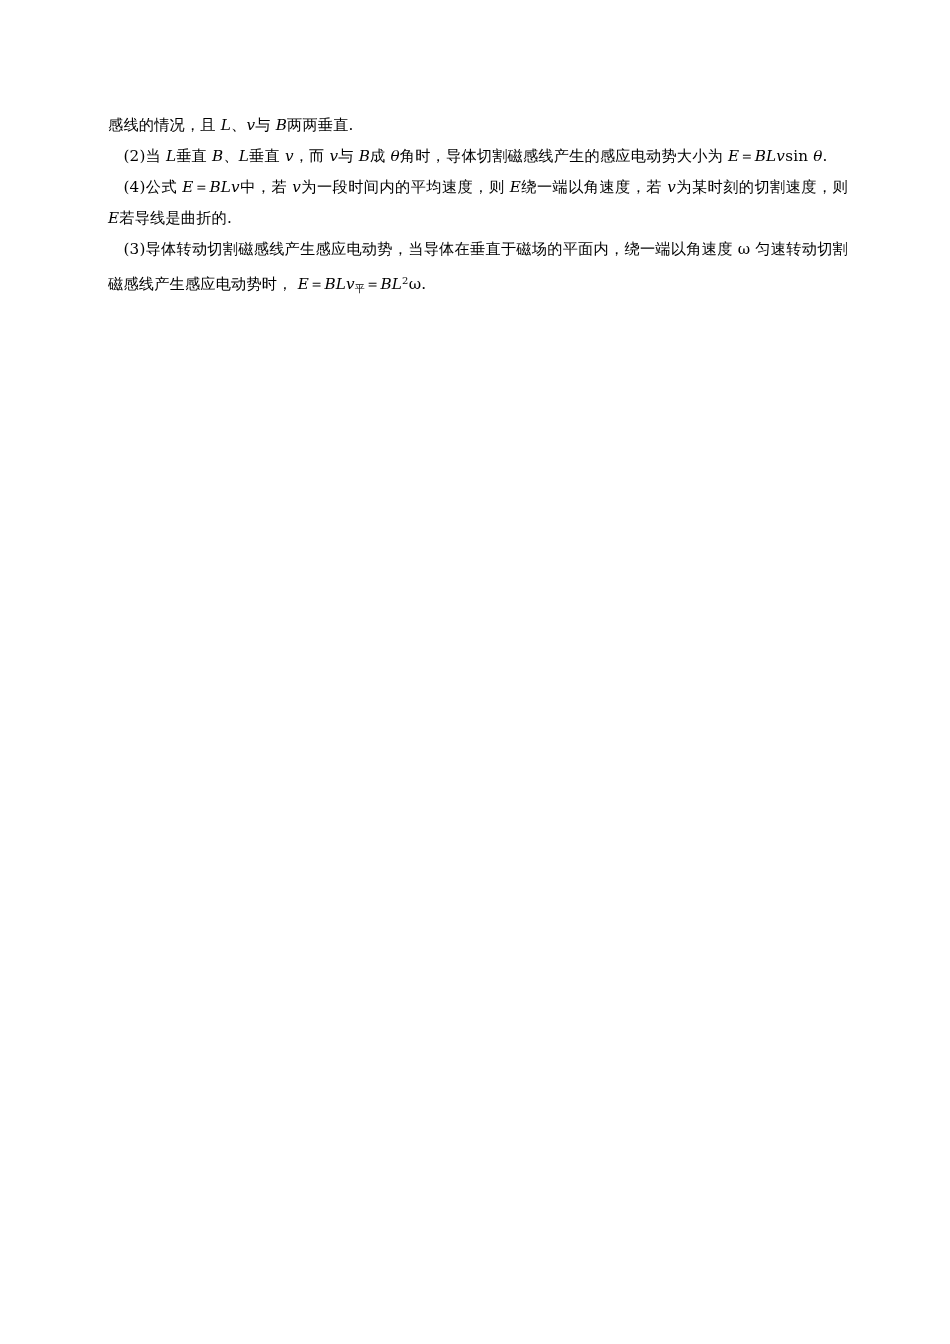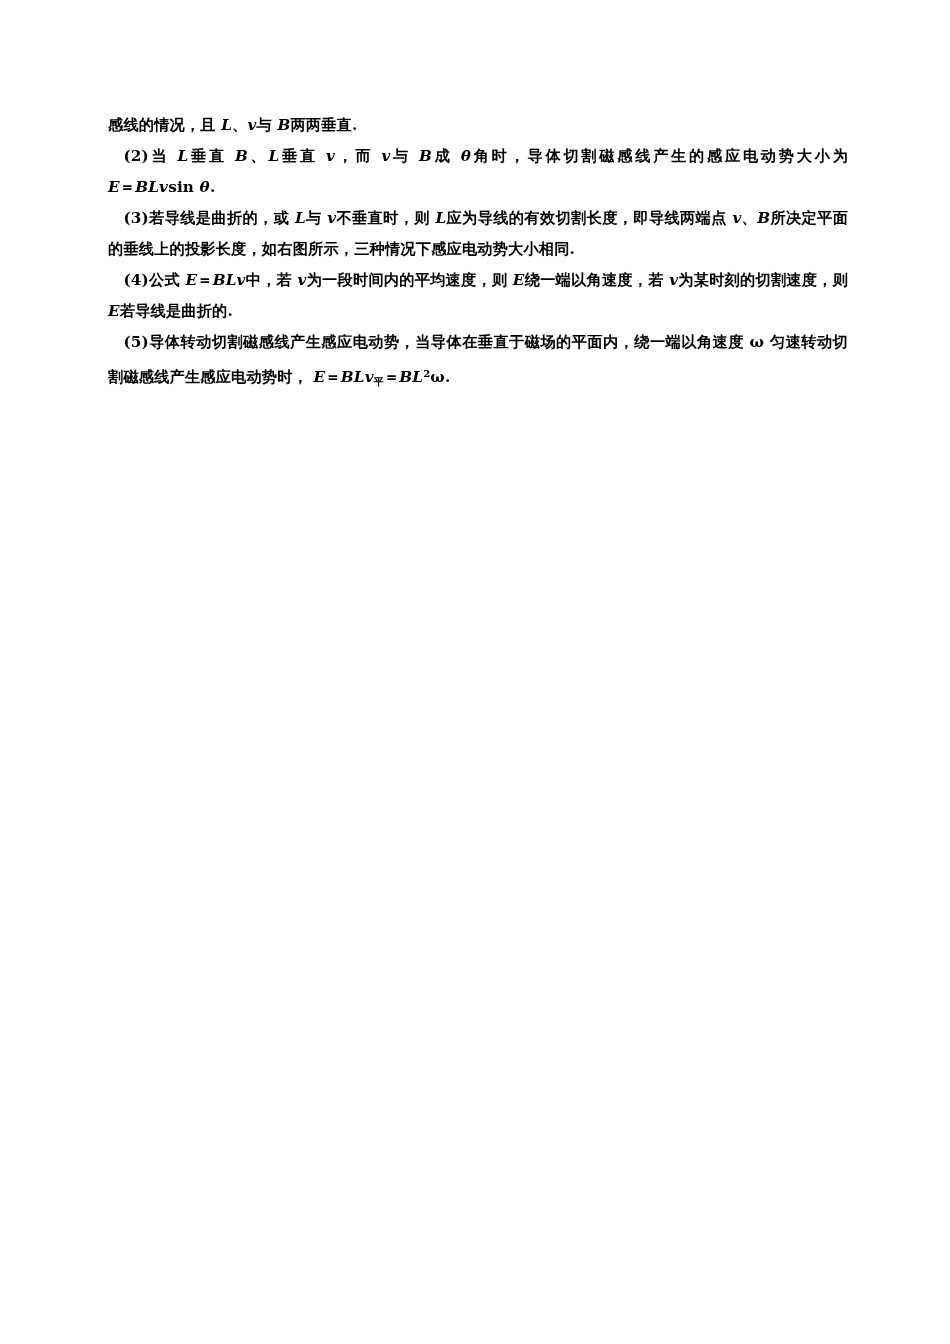--- a/index.html
+++ b/index.html
@@ -28,21 +28,20 @@
     top: 110px;
     width: 740px;
   }
   .para {
     font-size: 15.2px;
     line-height: 31px;
     text-align: justify;
     text-justify: inter-ideograph;
     margin: 0 0 0 0;
     letter-spacing: 0.2px;
-    font-weight: bold;
   }
   .ital {
     font-style: italic;
     font-family: "DejaVu Serif", "Liberation Serif", serif;
   }
   .sub {
     font-size: 10px;
     vertical-align: -0.25em;
   }
   .sup {
@@ -58,26 +57,23 @@
   <div class="content">
 
     <p class="para">
       <span>感线的情况，且 </span><span class="ital">L</span><span>、</span><span class="ital">v</span><span>与 </span><span class="ital">B</span><span>两两垂直.</span>
     </p>
 
     <p class="para">
        <span>(2)当 </span><span class="ital">L</span><span>垂直 </span><span class="ital">B</span><span>、</span><span class="ital">L</span><span>垂直 </span><span class="ital">v</span><span>，而 </span><span class="ital">v</span><span>与 </span><span class="ital">B</span><span>成 </span><span class="ital">θ</span><span>角时，导体切割磁感线产生的感应电动势大小为 </span><span class="nowrap"><span class="ital">E</span>＝<span class="ital">BLv</span>sin <span class="ital">θ</span>.</span>
     </p>
 
-    <p class="para">
-       <span>(3)若导线是曲折的，或 </span><span class="ital">L</span><span>与 </span><span class="ital">v</span><span>不垂直时，则 </span><span class="ital">L</span><span>应为导线的有效切割长度，即导线两端点 </span><span class="ital">v</span><span>、</span><span class="ital">B</span><span>所决定平面的垂线上的投影长度，如右图所示，三种情况下感应电动势大小相同.</span>
-    </p>
 
     <p class="para">
        <span>(4)公式 </span><span class="nowrap"><span class="ital">E</span>＝<span class="ital">BLv</span></span><span>中，若 </span><span class="ital">v</span><span>为一段时间内的平均速度，则 </span><span class="ital">E</span><span>绕一端以角速度，若 </span><span class="ital">v</span><span>为某时刻的切割速度，则 </span><span class="ital">E</span><span>若导线是曲折的.</span>
     </p>
 
     <p class="para">
-       <span>(5)导体转动切割磁感线产生感应电动势，当导体在垂直于磁场的平面内，绕一端以角速度 ω 匀速转动切割磁感线产生感应电动势时，</span><span class="nowrap">&nbsp;<span class="ital">E</span>＝<span class="ital">BLv</span><span class="sub">平</span>＝<span class="ital">BL</span><span class="sup">2</span>ω.</span>
+       <span>(3)导体转动切割磁感线产生感应电动势，当导体在垂直于磁场的平面内，绕一端以角速度 ω 匀速转动切割磁感线产生感应电动势时，</span><span class="nowrap">&nbsp;<span class="ital">E</span>＝<span class="ital">BLv</span><span class="sub">平</span>＝<span class="ital">BL</span><span class="sup">2</span>ω.</span>
     </p>
 
   </div>
 </div>
 
 </body></html>

